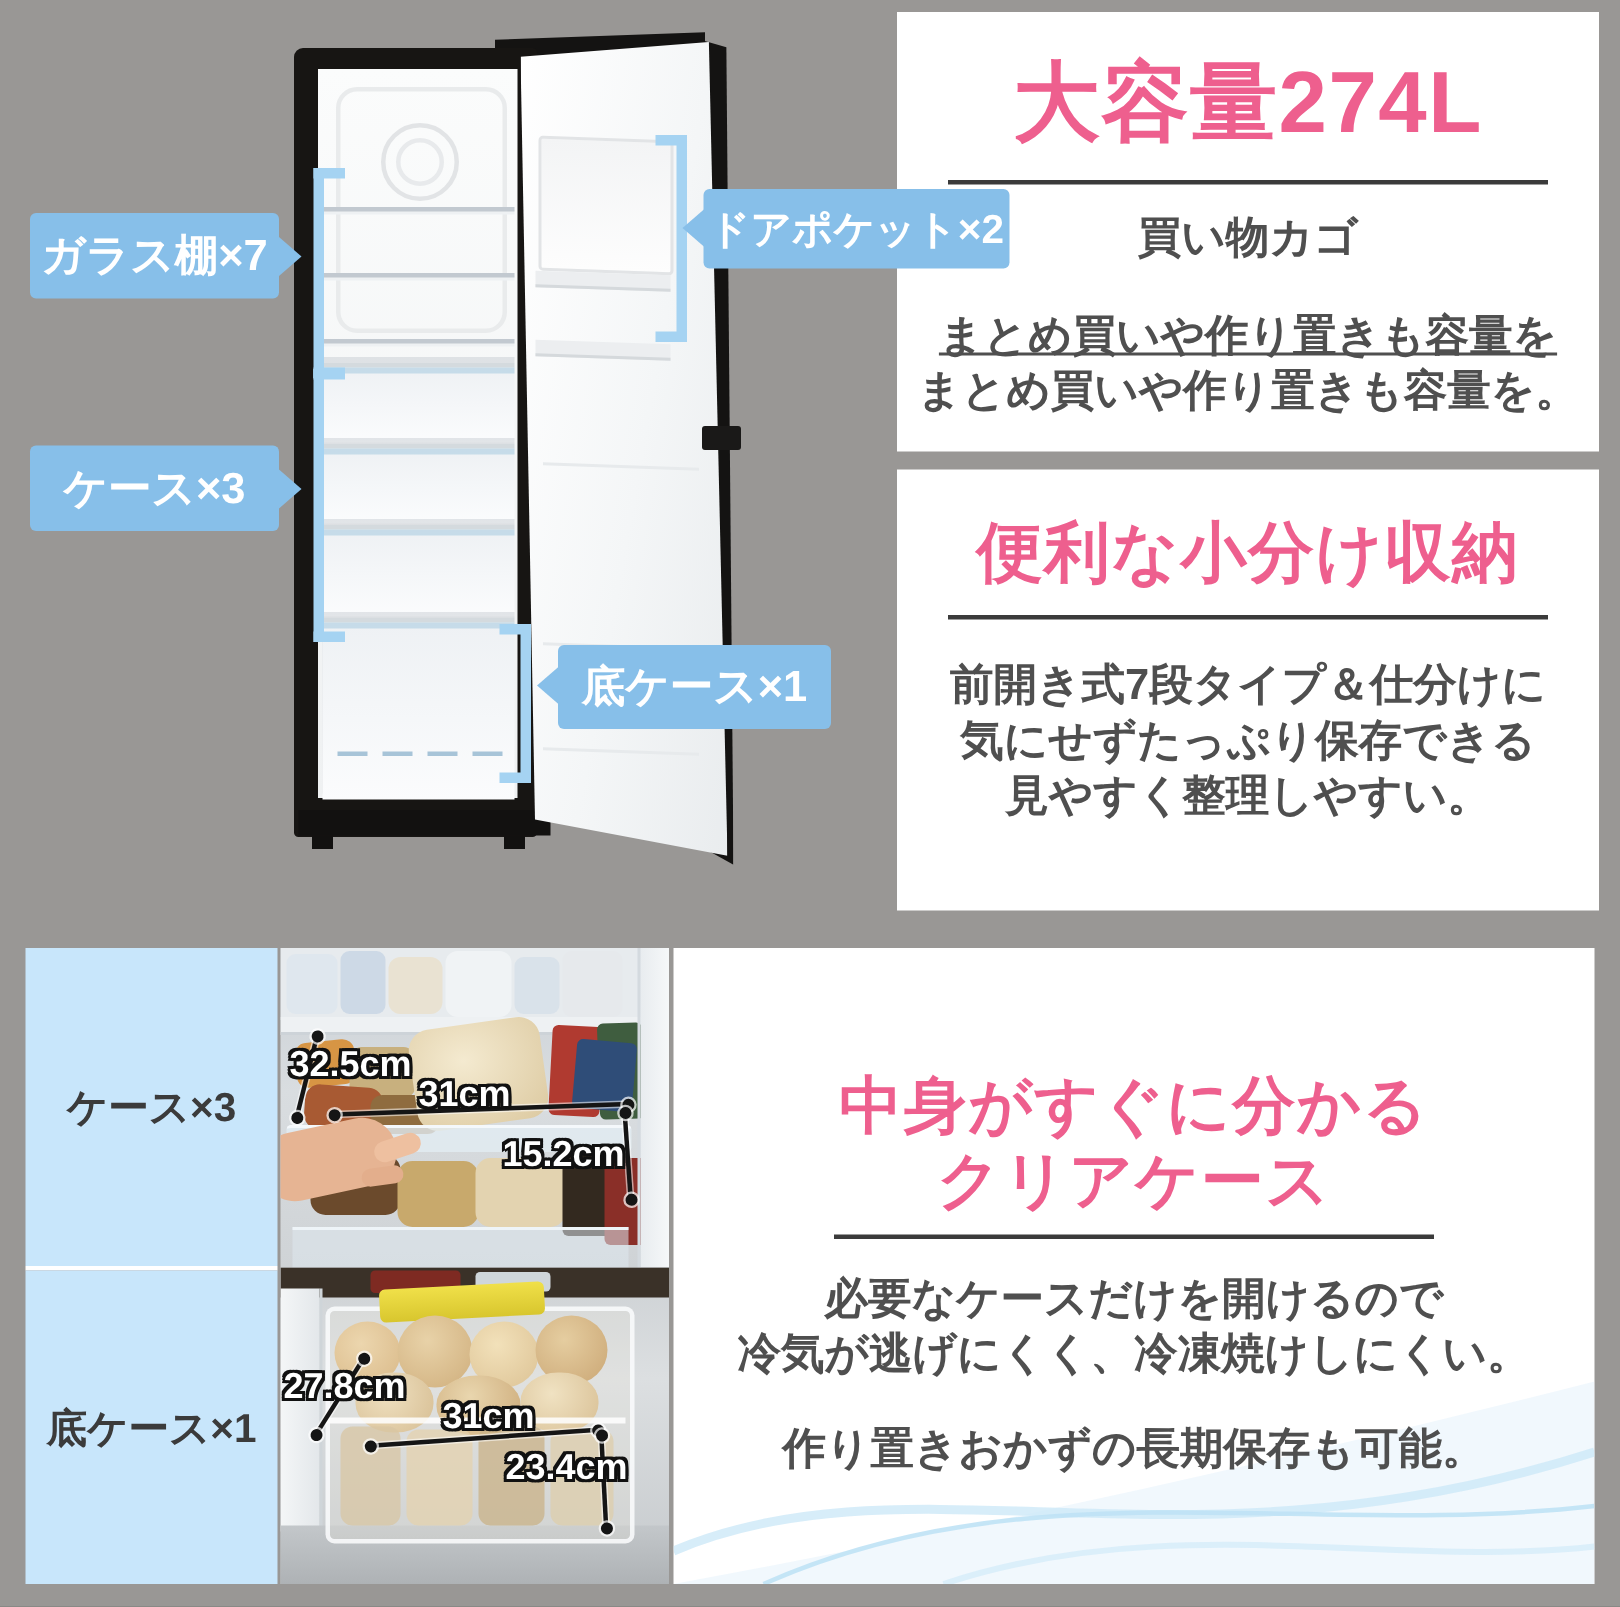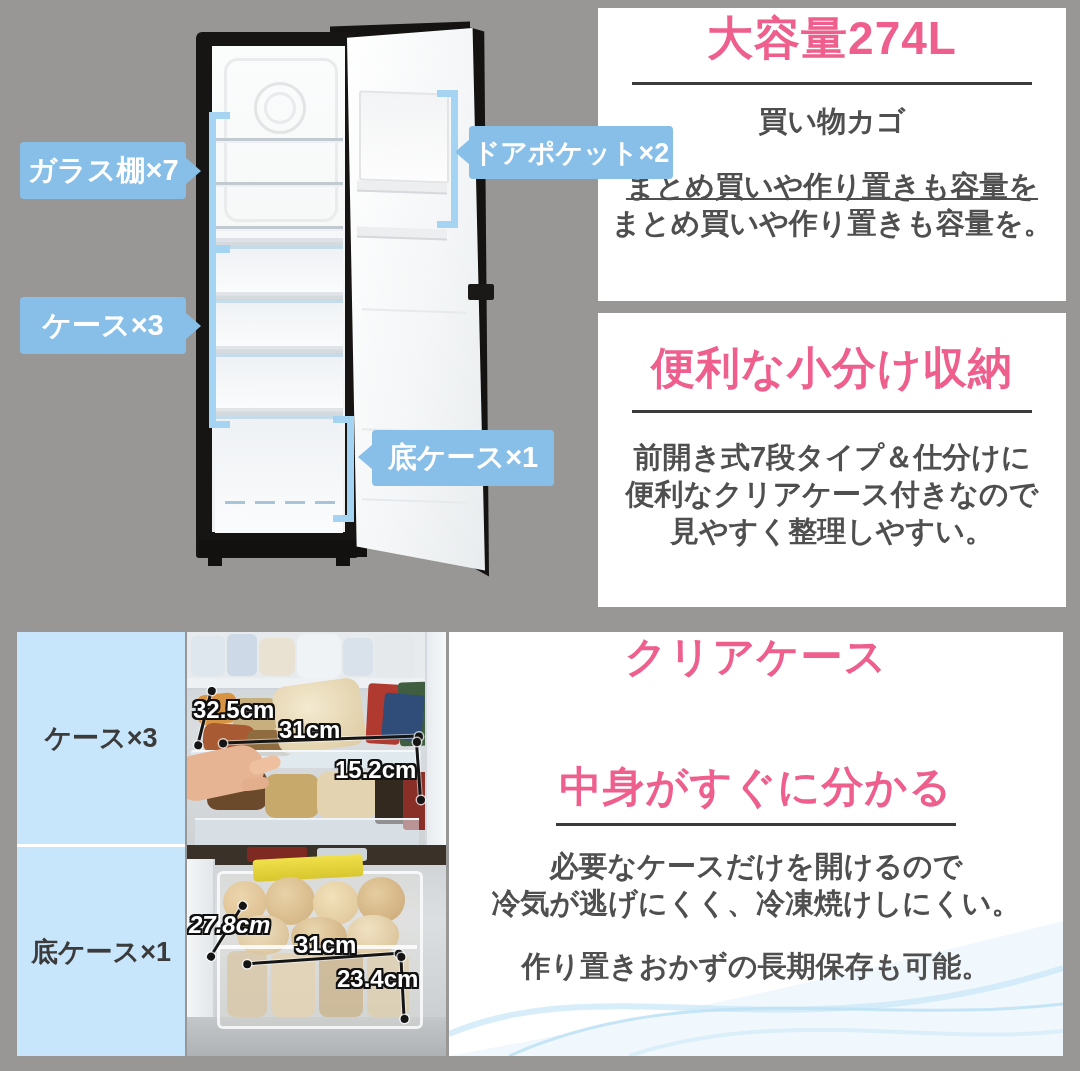--- a/index.html
+++ b/index.html
@@ -132,32 +132,32 @@
       <span>ドアポケット×2</span>
     </div>
 
     <div class="arrow l" style="left:358px;top:444px;"></div>
     <div class="callout" style="left:372px;top:430px;width:182px;height:56px;font-size:29px;z-index:3;">
       <span>底ケース×1</span>
     </div>
   </div>
 
   <div class="panel" style="left:598px;top:8px;width:468px;height:293px;">
-    <div class="ptitle" style="font-size:46px;">大容量274L</div>
+    <div class="ptitle" style="font-size:58px;padding-top:22px;">大容量274L</div>
     <div class="underline" style="width:400px;"></div>
     <div class="ptext" style="margin-top:18px;">買い物カゴ</div>
     <div class="ptext" style="margin-top:28px;text-decoration:underline;">まとめ買いや作り置きも容量を</div>
     <div class="ptext">まとめ買いや作り置きも容量を。</div>
   </div>
 
   <div class="panel" style="left:598px;top:313px;width:468px;height:294px;">
     <div class="ptitle" style="font-size:44px;padding-top:26px;">便利な小分け収納</div>
     <div class="underline" style="width:400px;"></div>
     <div class="ptext" style="margin-top:26px;">前開き式7段タイプ＆仕分けに</div>
-    <div class="ptext">便利なクリアケース付きなので</div>
+    <div class="ptext">気にせずたっぷり保存できる</div>
     <div class="ptext">見やすく整理しやすい。</div>
   </div>
 
   <div class="bluecell" style="top:632px;height:212px;">
     <span>ケース×3</span>
   </div>
   <div class="abs" style="left:17px;top:844px;width:168px;height:3px;background:#ffffff;"></div>
   <div class="bluecell" style="top:847px;height:209px;">
     <span>底ケース×1</span>
   </div>
@@ -212,35 +212,35 @@
     <div class="b" style="left:170px;top:32px;width:48px;height:46px;background:radial-gradient(circle at 40% 35%,#e5cda0,#caa674);border-radius:50%;z-index:2;"></div>
     <div class="b" style="left:50px;top:70px;width:52px;height:40px;background:radial-gradient(circle at 40% 35%,#efe0c0,#d6bd92);border-radius:48%;z-index:2;"></div>
     <div class="b" style="left:104px;top:72px;width:56px;height:40px;background:radial-gradient(circle at 40% 35%,#e9d6ae,#cdab7a);border-radius:48%;z-index:2;"></div>
     <div class="b" style="left:160px;top:70px;width:52px;height:40px;background:radial-gradient(circle at 40% 35%,#f0e2c2,#d8bf94);border-radius:48%;z-index:2;"></div>
     <div class="b" style="left:30px;top:100px;width:200px;height:4px;background:rgba(255,255,255,.85);z-index:3;"></div>
     <div class="b" style="left:40px;top:106px;width:40px;height:66px;background:#d8c6a3;opacity:.75;border-radius:8px;z-index:2;"></div>
     <div class="b" style="left:84px;top:108px;width:44px;height:64px;background:#e4d2ad;opacity:.75;border-radius:8px;z-index:2;"></div>
     <div class="b" style="left:132px;top:106px;width:44px;height:66px;background:#c9b187;opacity:.75;border-radius:8px;z-index:2;"></div>
     <div class="b" style="left:180px;top:108px;width:42px;height:64px;background:#decdab;opacity:.75;border-radius:8px;z-index:2;"></div>
     <div class="mline v" style="left:38px;top:56px;height:60px;transform:rotate(32deg);"></div>
-    <div class="meas" style="left:2px;top:68px;font-style:italic;">27.8cm</div>
+    <div class="meas" style="left:2px;top:68px;">27.8cm</div>
     <div class="mline h" style="left:60px;top:112px;width:152px;transform:rotate(-4deg);"></div>
     <div class="meas" style="left:108px;top:88px;">31cm</div>
     <div class="mline v" style="left:214px;top:112px;height:62px;transform:rotate(-3deg);"></div>
     <div class="meas" style="left:150px;top:122px;">23.4cm</div>
   </div>
 
   <div class="bigpanel">
     <svg class="waves" viewBox="0 0 614 150">
       <path d="M0 150 Q 300 95 614 15 L 614 150 Z" fill="#e7f3fb" opacity="0.6"></path>
       <path d="M0 128 C 160 60 340 150 614 62" fill="none" stroke="#cde8f7" stroke-width="6" opacity="0.8"></path>
       <path d="M60 150 C 240 70 420 120 614 98" fill="none" stroke="#bfe2f5" stroke-width="3" opacity="0.9"></path>
       <path d="M180 150 C 330 100 480 140 614 125" fill="none" stroke="#d8edf9" stroke-width="4" opacity="0.9"></path>
     </svg>
+    <div class="ptitle" style="font-size:42px;padding-top:80px;line-height:1.18;position:relative;">中身がすぐに分かる</div>
     <div class="ptitle" style="font-size:42px;line-height:1.18;position:relative;">クリアケース</div>
-    <div class="ptitle" style="font-size:42px;padding-top:80px;line-height:1.18;position:relative;">中身がすぐに分かる</div>
     <div class="underline" style="width:400px;position:relative;"></div>
     <div class="ptext" style="margin-top:22px;position:relative;">必要なケースだけを開けるので</div>
     <div class="ptext" style="position:relative;">冷気が逃げにくく、冷凍焼けしにくい。</div>
     <div class="ptext" style="margin-top:26px;position:relative;">作り置きおかずの長期保存も可能。</div>
   </div>
 
 </div>
 
 </body></html>

